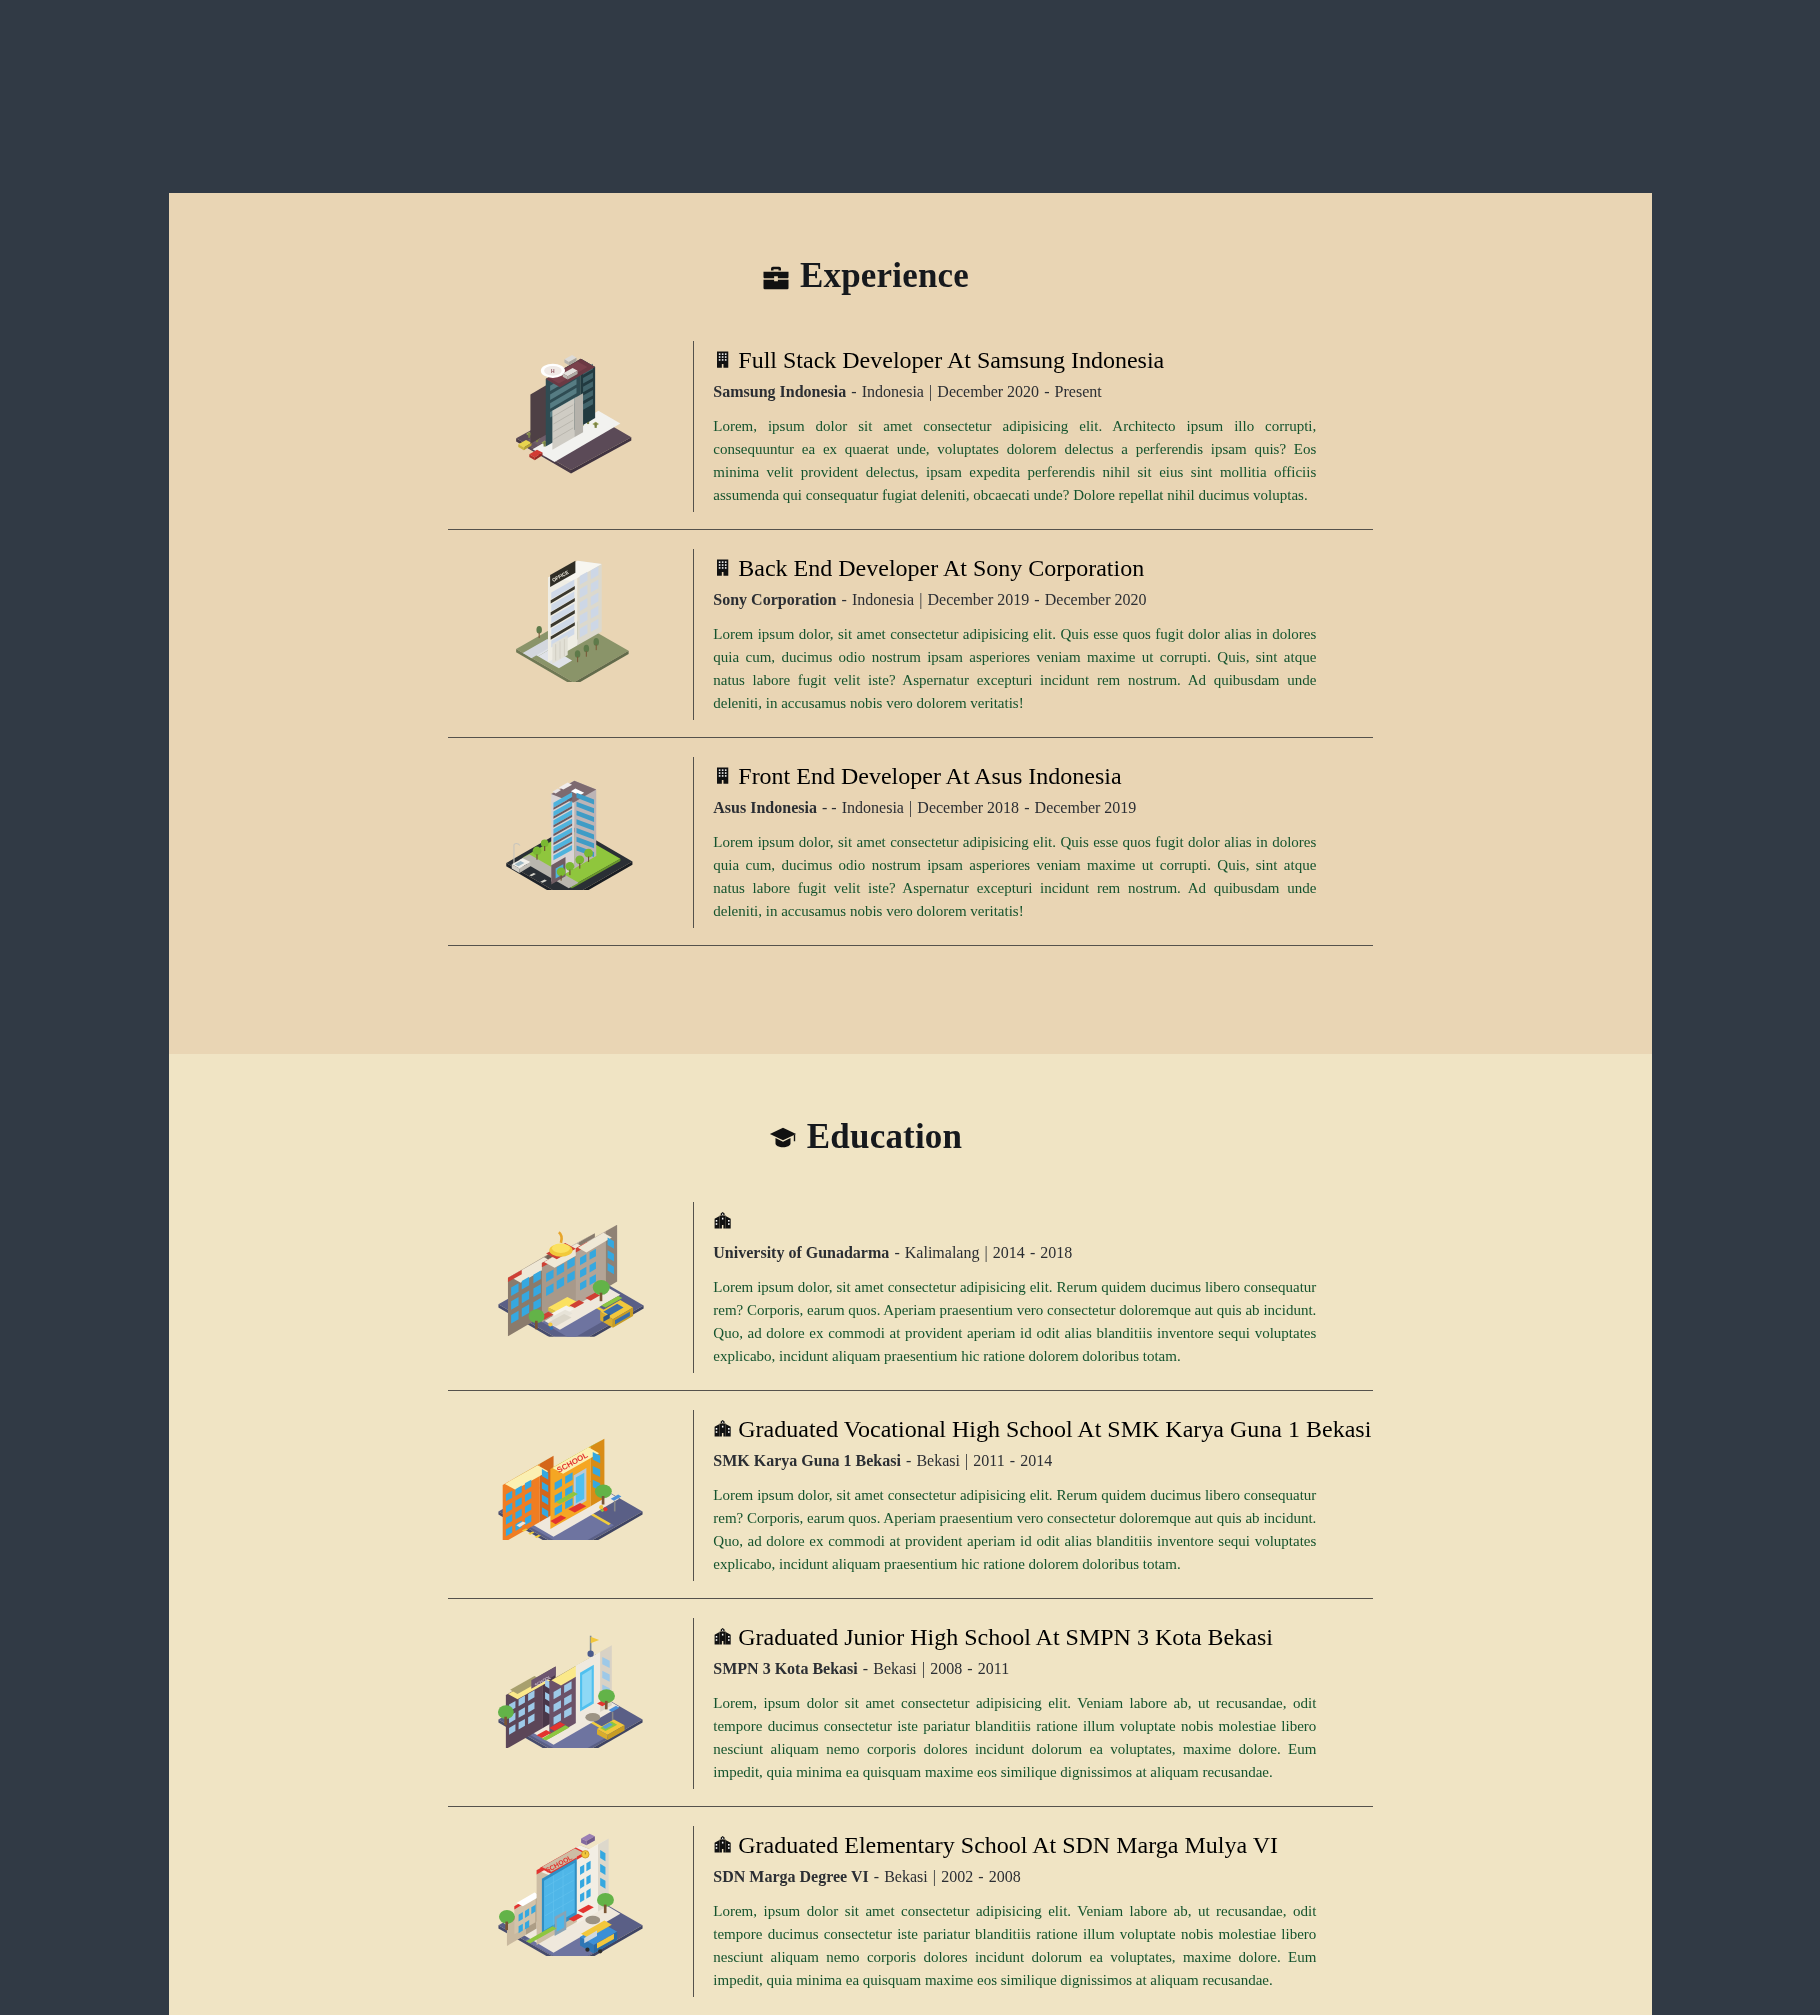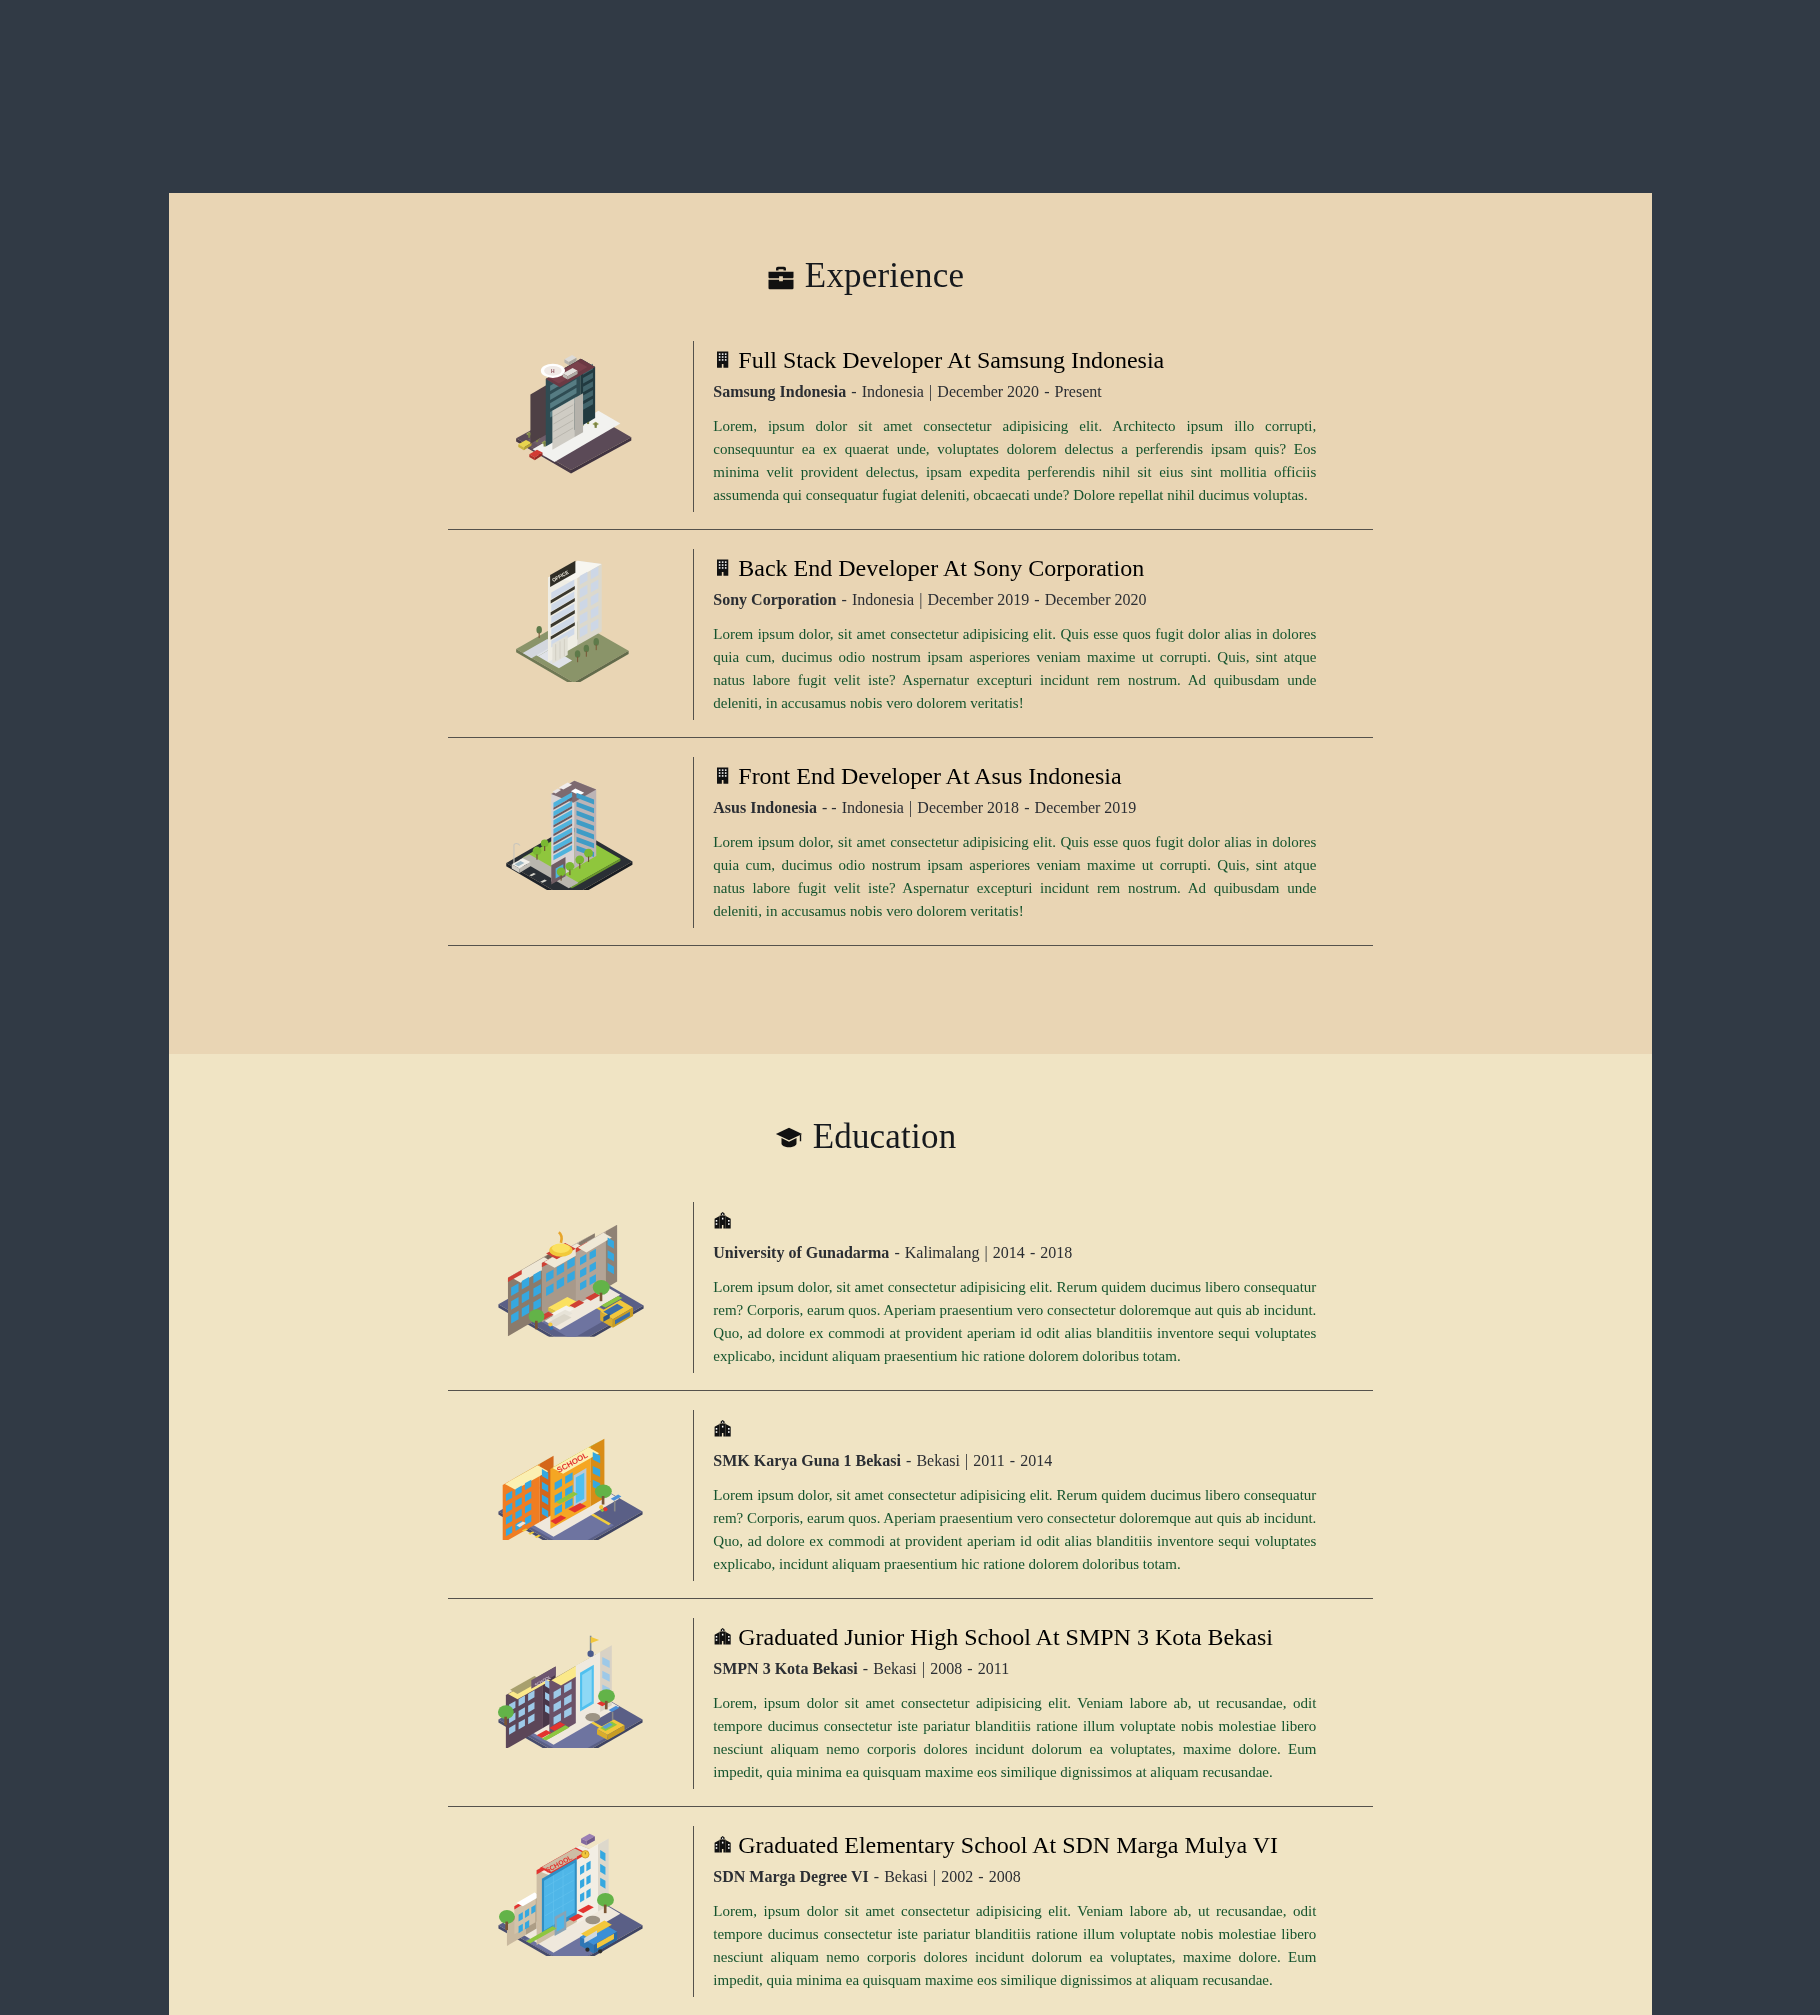--- a/index.html
+++ b/index.html
@@ -35,21 +35,21 @@
   .section--education {
     background: #f0e4c4;
     padding-top: 63px;
     padding-bottom: 142px;
   }
 
   .section-head {
     text-align: center;
     font-size: 35px;
     color: #16191d;
-    font-weight: 400;
+    font-weight: 700;
     letter-spacing: 0.2px;
     margin-bottom: 26px;
     display: flex;
     align-items: center;
     justify-content: center;
     gap: 9px;
     padding-right: 91px;
   }
   .section-head .sh-icon {
     display: inline-block;
@@ -878,21 +878,21 @@
         <div class="entry">
           <div class="entry-figure">
             <svg width="159" height="126" viewBox="0 0 280 222">
                 <use href="#ill-isometric-orange-school"></use>
               </svg>
           </div>
           <div class="entry-body">
             <div class="entry-title">
               <span class="et-icon"><svg viewBox="0 0 34 34" width="19.3" height="19.3">
                     <use href="#icon-school-building"></use>
-                  </svg></span>
+                  </svg></span><span class="et-text">Graduated Vocational High School At SMK Karya Guna 1 Bekasi</span>
             </div>
             <div class="entry-meta">
               <span class="org">SMK Karya Guna 1 Bekasi</span><span class="sep"> - </span><span>Bekasi</span><span class="sep"> | </span><span>2011</span><span class="sep"> - </span><span>2014</span>
             </div>
             <p class="entry-desc">Lorem ipsum dolor, sit amet consectetur adipisicing elit. Rerum quidem ducimus libero consequatur rem? Corporis, earum quos. Aperiam praesentium vero consectetur doloremque aut quis ab incidunt. Quo, ad dolore ex commodi at provident aperiam id odit alias blanditiis inventore sequi voluptates explicabo, incidunt aliquam praesentium hic ratione dolorem doloribus totam.</p>
           </div>
         </div>
       </div>
       <div class="divider"></div>
       <div class="entries">

